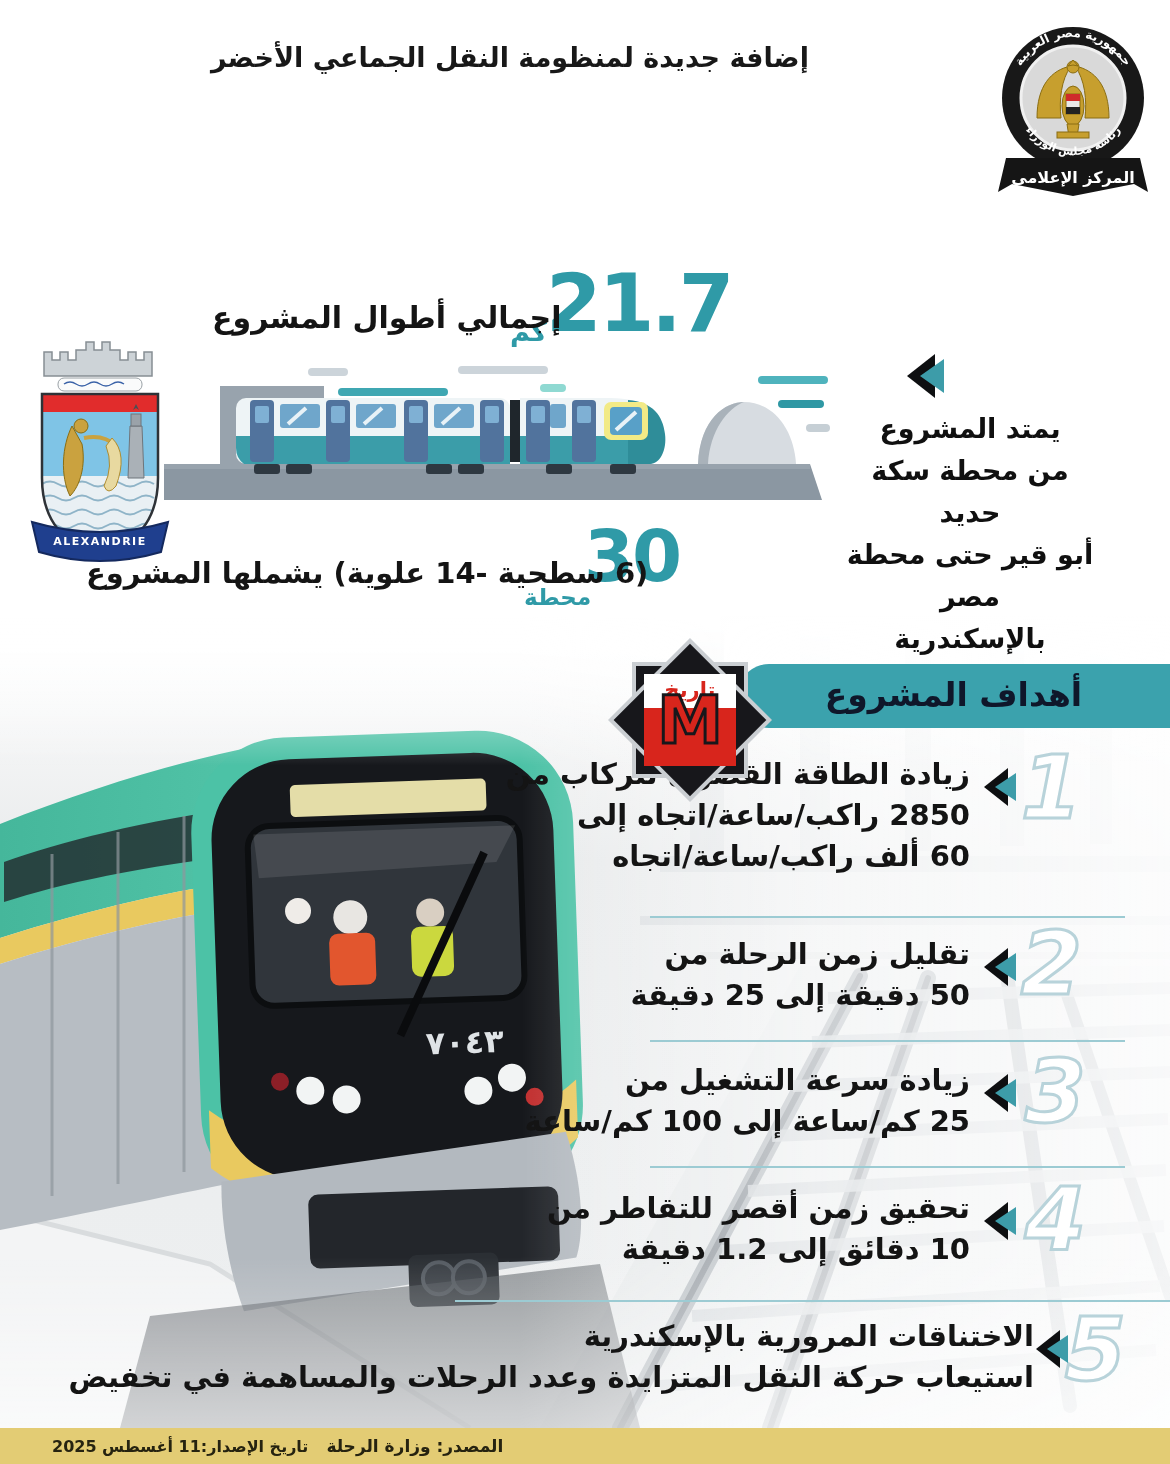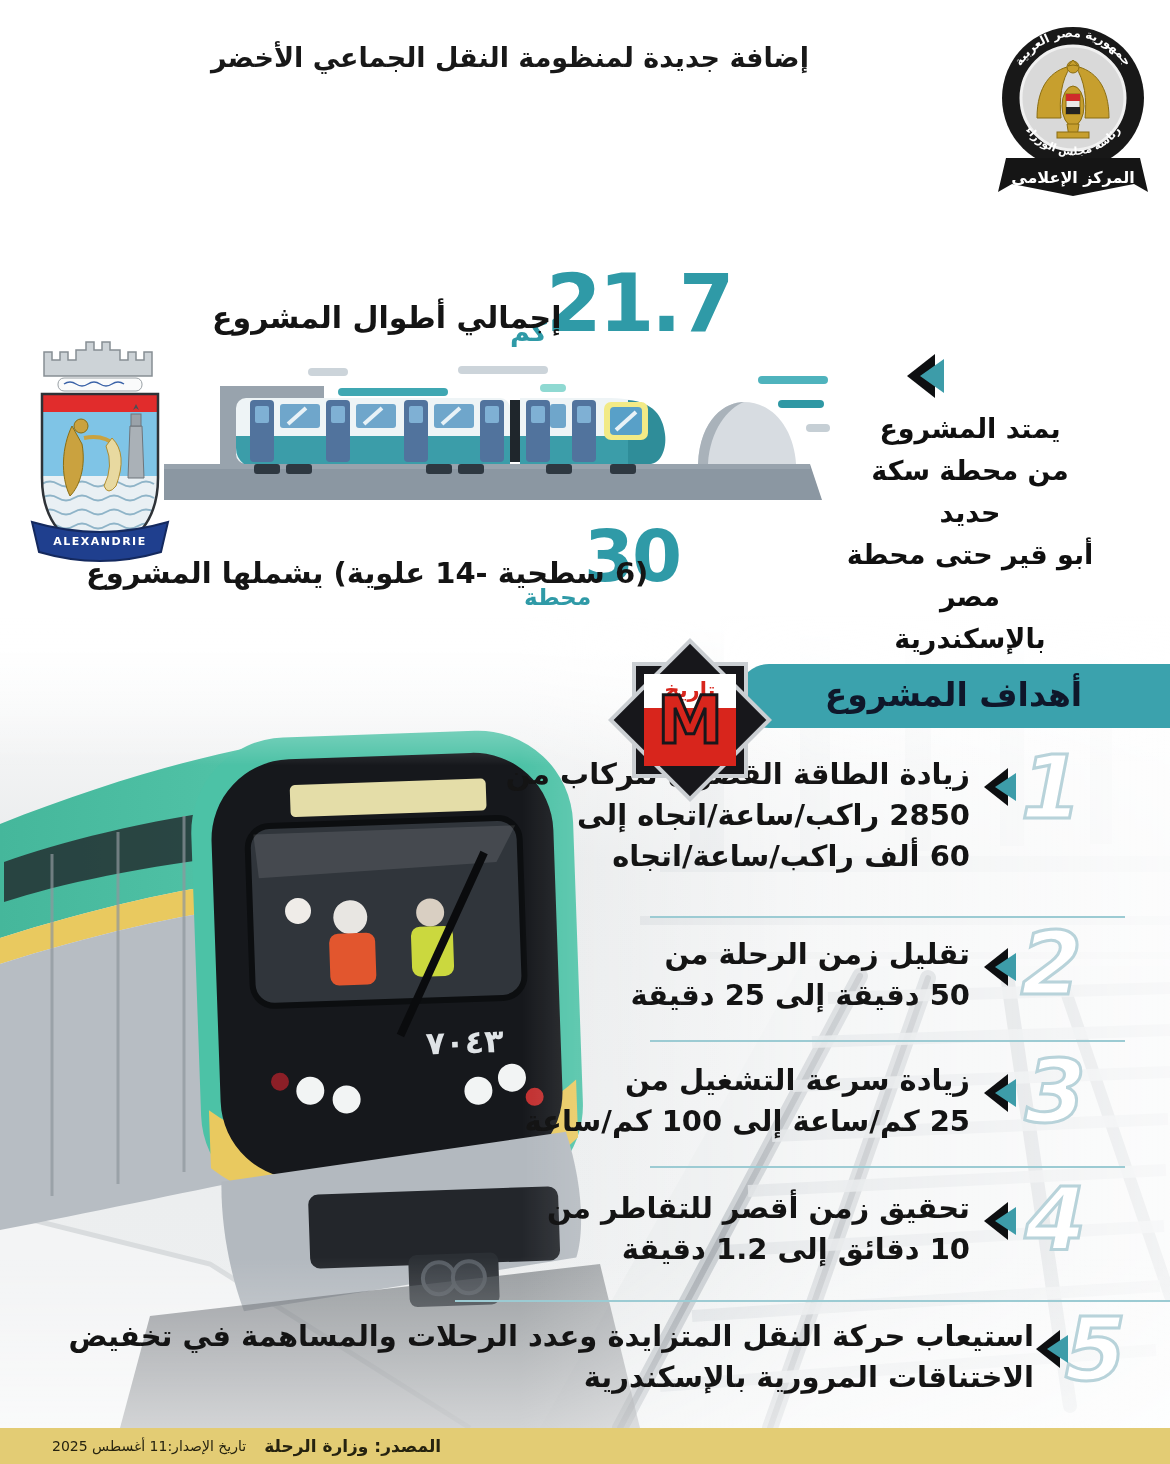--- a/index.html
+++ b/index.html
@@ -56,21 +56,21 @@
   .sep{position:absolute;height:2px;background:#9ccbd3;z-index:2;}
   
   .photo{left:0;top:616px;width:1170px;height:812px;z-index:0;}
   .illus{left:158px;top:366px;width:684px;height:160px;z-index:1;}
   .emblem{left:24px;top:326px;width:152px;height:238px;z-index:2;}
   
   .footer{left:0;top:1428px;width:1170px;height:36px;background:#e3cc74;z-index:4;}
   .footer-left{position:absolute;left:52px;top:0;height:36px;display:flex;direction:rtl;
                align-items:center;gap:18px;color:#262310;}
   .src{font-weight:800;font-size:17px;}
-  .date{font-weight:400;font-size:14px;}
+  .date{font-weight:700;font-size:16px;}
   .footer-right{position:absolute;right:14px;top:0;height:40px;display:flex;align-items:center;margin-top:38px;}
   .site{font-size:17px;font-weight:600;color:#1e1c10;}
   .socials{display:flex;gap:7px;}
   .icon{width:21px;height:21px;border:2px solid #2a2a24;border-radius:5px;display:flex;
         align-items:center;justify-content:center;font-size:13px;font-weight:800;color:#2a2a24;
         box-sizing:border-box;}
   .icon.yt{background:#2a2a24;color:#e3cc74;font-size:9px;}
 </style>
 </head>
 <body>
@@ -386,22 +386,22 @@
     <div>10 دقائق إلى 1.2 دقيقة</div>
   </div>
   <div class="sep" style="right:0;width:715px;top:1300px"></div>
 
   <div class="abs obj-num" style="right:44px;top:1306px">5</div>
   <span class="chev small abs obj-chev" style="right:100px;top:1330px">
     <i class="c-black"></i>
       <i class="c-teal"></i>
     </span>
   <div class="obj-text" style="right:136px;top:1316px">
+    <div>الاختناقات المرورية بالإسكندرية</div>
     <div>استيعاب حركة النقل المتزايدة وعدد الرحلات والمساهمة في تخفيض</div>
-    <div>الاختناقات المرورية بالإسكندرية</div>
   </div>
 
   <div class="abs footer">
     <div class="footer-left">
       <span class="src">المصدر: وزارة الرحلة</span>
       <span class="date">تاريخ الإصدار:11 أغسطس 2025</span>
     </div>
     <div class="footer-right">
       <span class="site">www.cabinet.gov.eg</span>
       <span class="socials">

